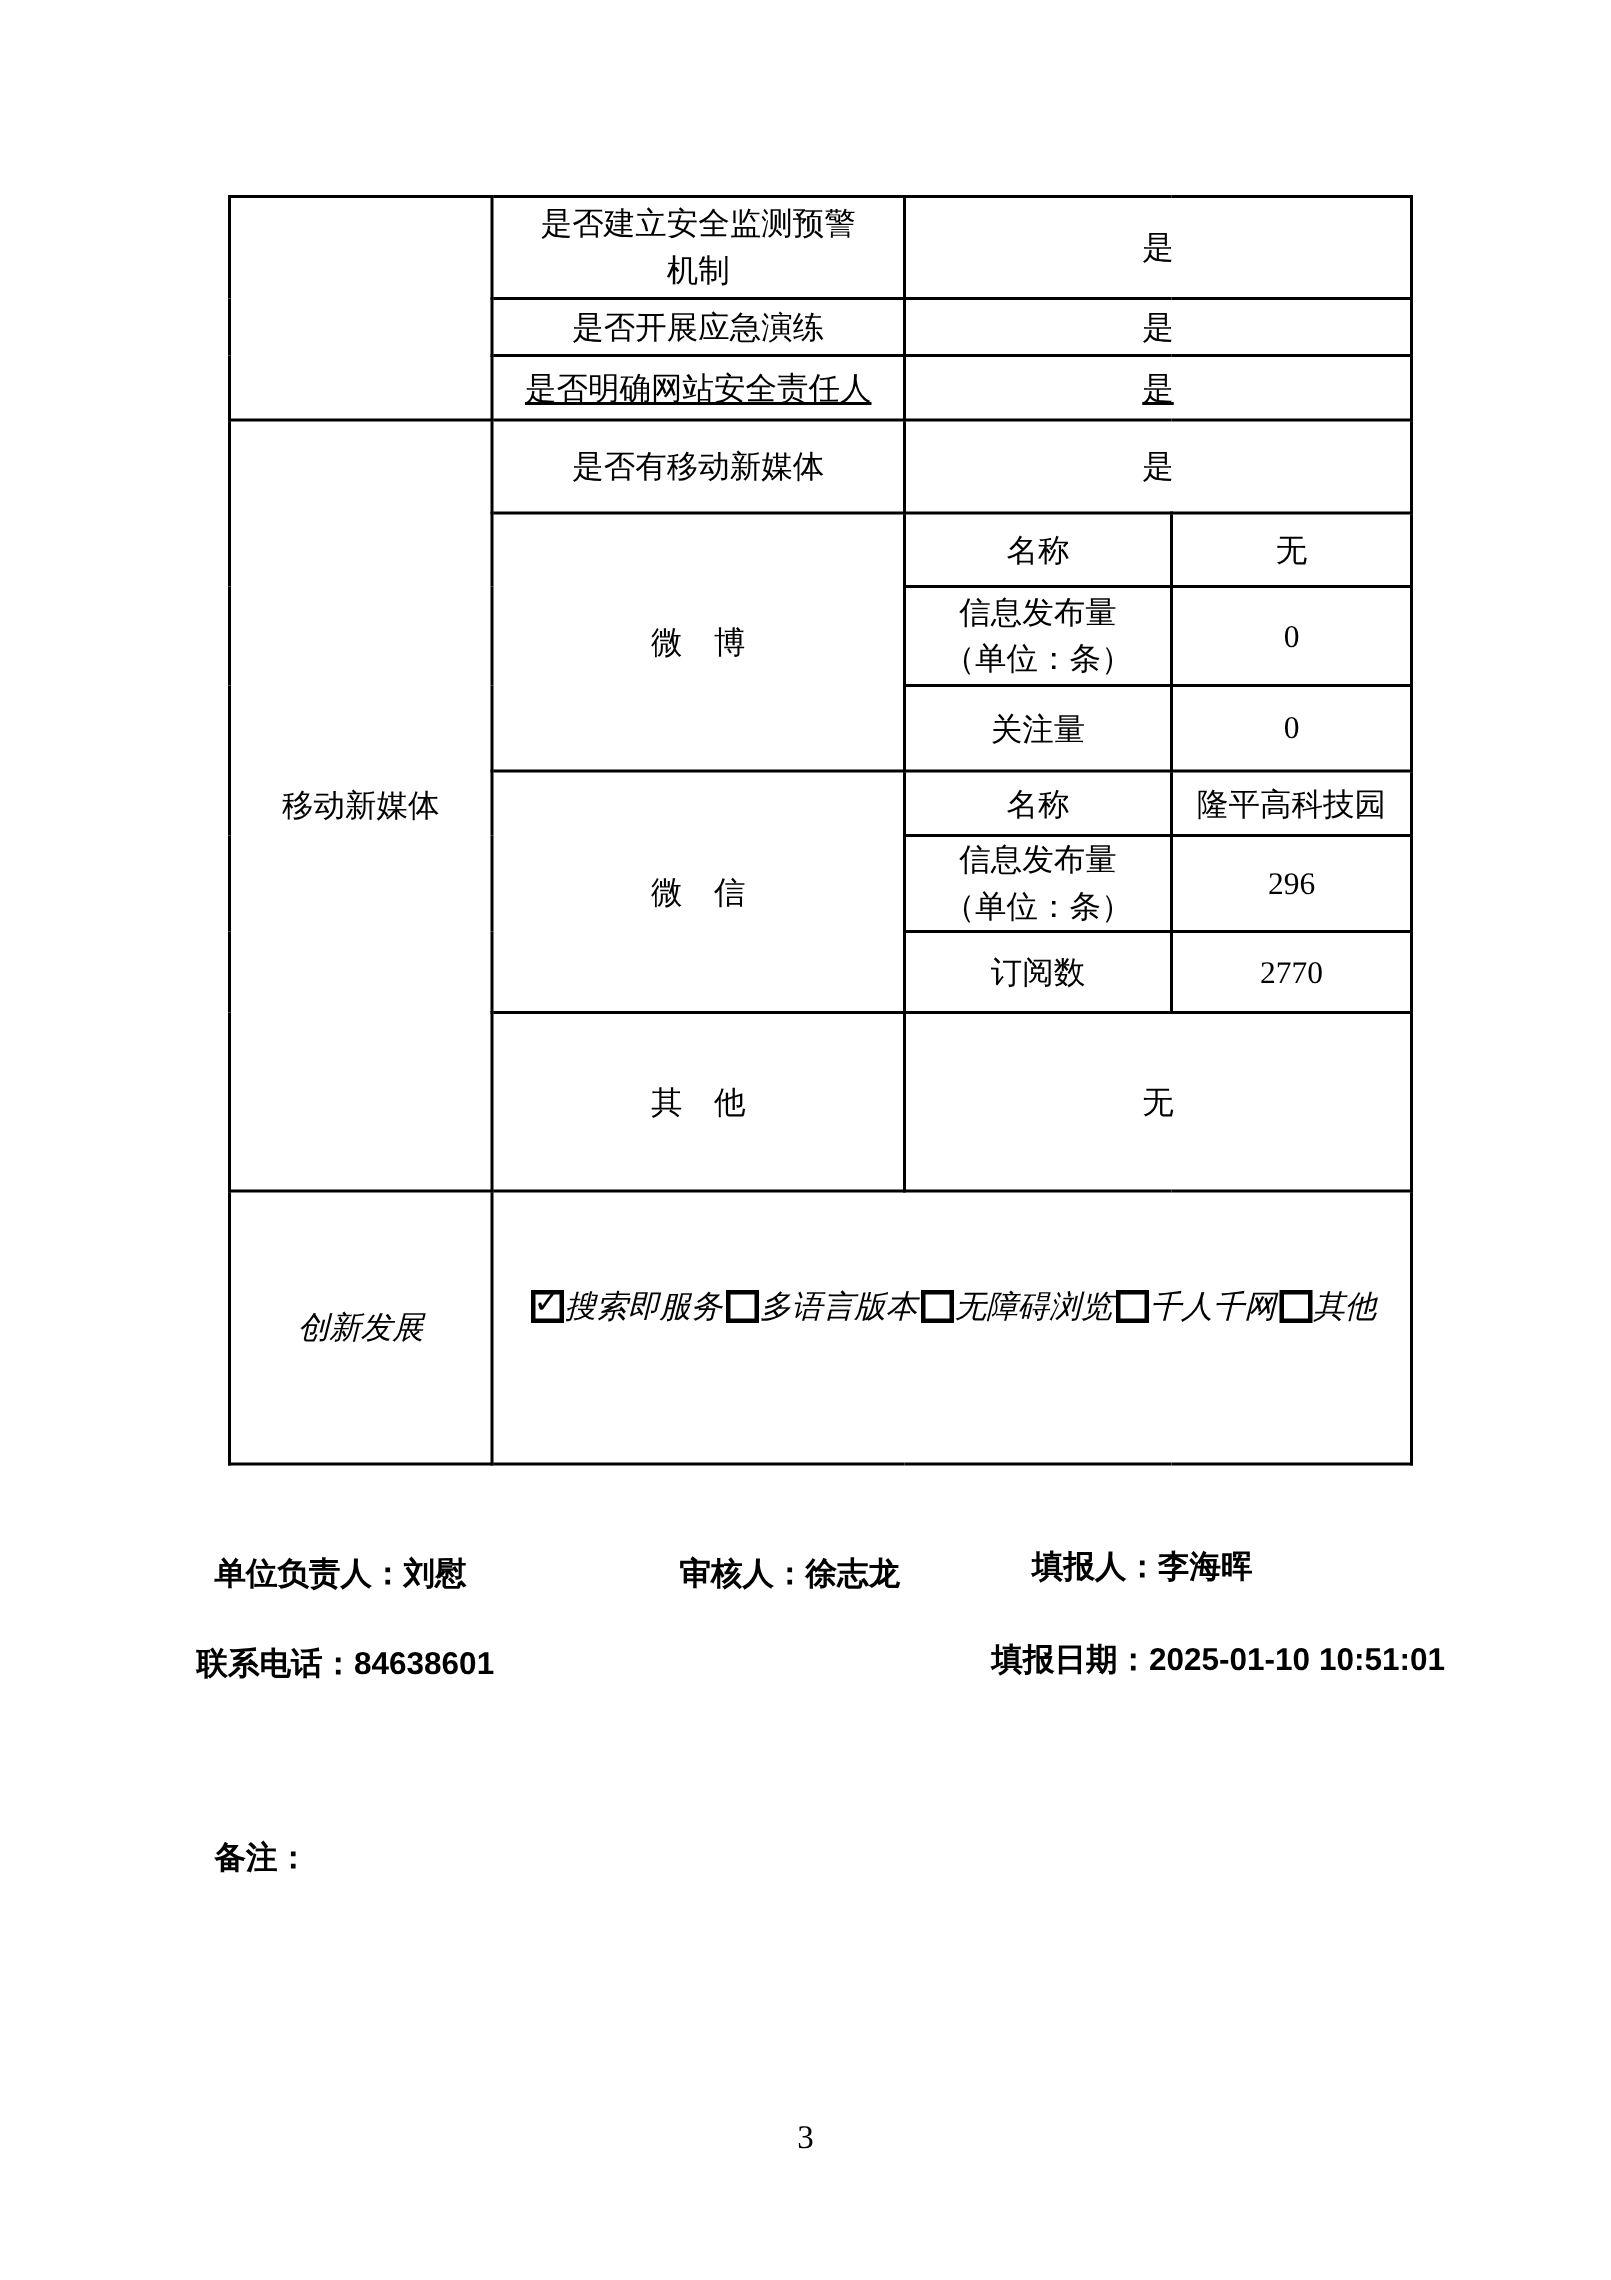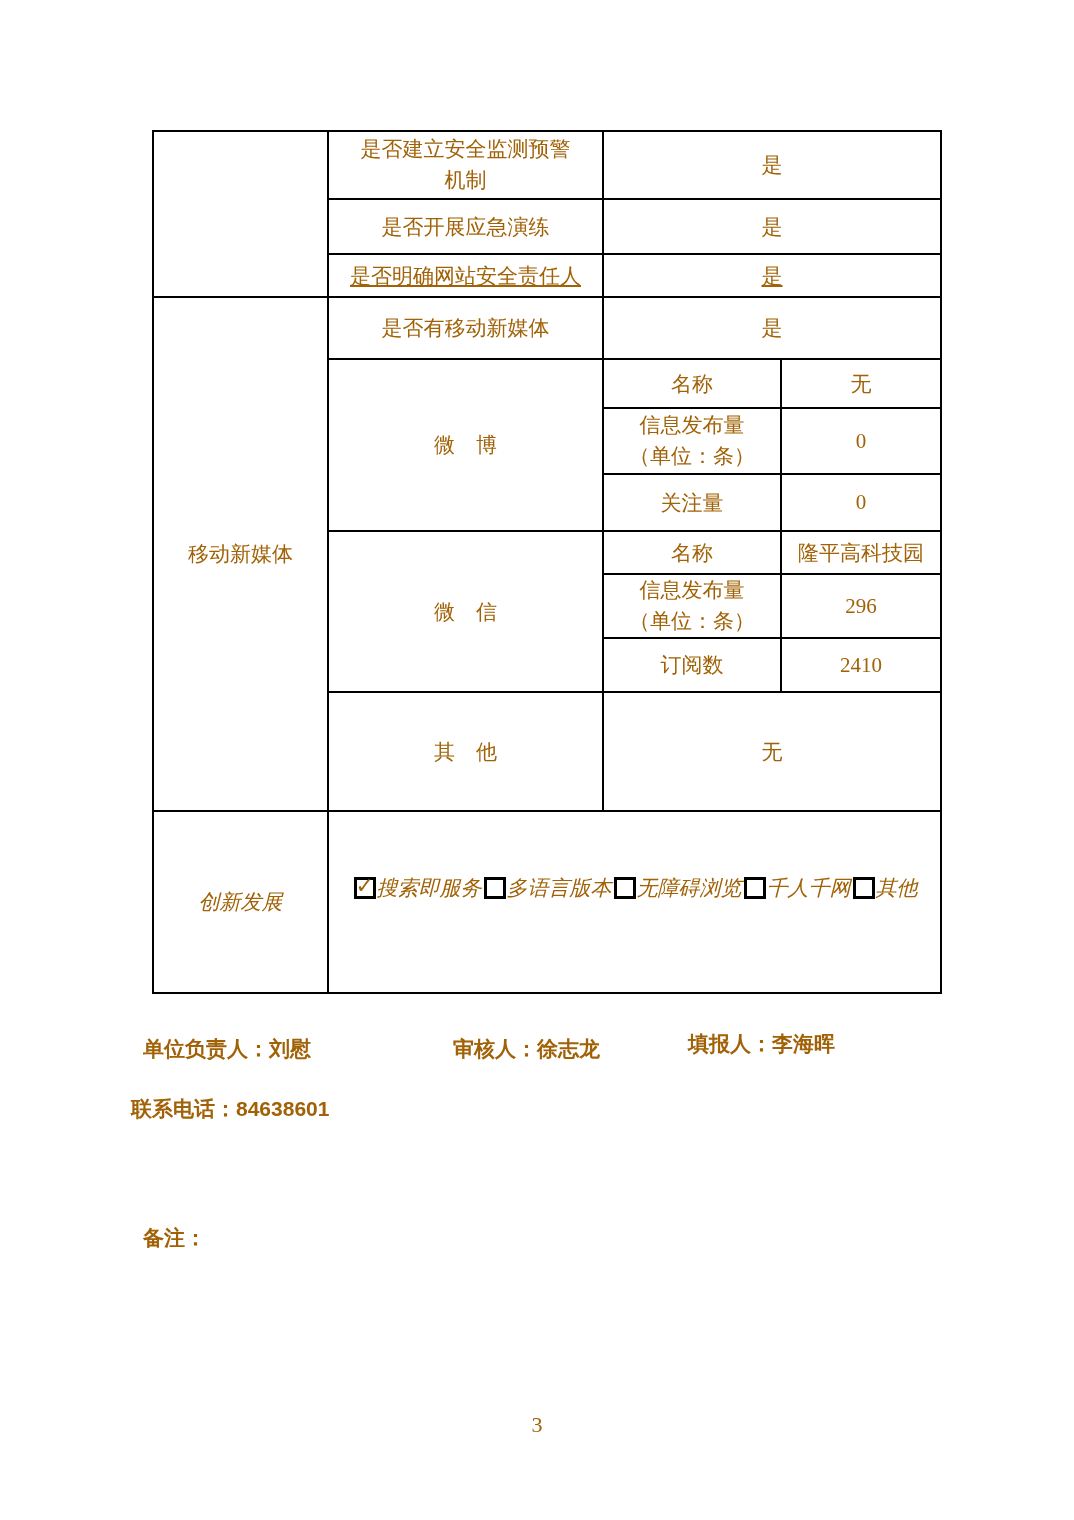--- a/index.html
+++ b/index.html
@@ -2,42 +2,42 @@
 <html><head>
 <meta charset="utf-8">
 <style>
   html, body { margin: 0; padding: 0; background: #888; }
   .page {
     position: relative;
     width: 1074px;
     height: 1520px;
     margin: 0 auto;
     background: #ffffff;
-    color: #a16207;
+    color: #000000;
     font-family: "Liberation Serif", "DejaVu Serif", serif;
   }
   table.report {
     position: absolute;
     left: 152px;
     top: 130px;
     width: 788px;
     border-collapse: collapse;
     table-layout: fixed;
   }
   table.report td {
     border: 2px solid #000000;
     text-align: center;
     vertical-align: middle;
     font-size: 21px;
     padding: 0;
     overflow: hidden;
   }
   .two-line div { line-height: 31px; }
   tr.r1  { height: 68px; }
-  tr.r2  { height: 55px; }
+  tr.r2  { height: 38px; }
   tr.r3  { height: 43px; text-decoration: underline; }
   tr.r4  { height: 62px; }
   tr.r5  { height: 49px; }
   tr.r6  { height: 66px; }
   tr.r7  { height: 57px; }
   tr.r8  { height: 43px; }
   tr.r9  { height: 60px; }
   tr.r10 { height: 54px; }
   tr.r11 { height: 119px; }
   tr.r12 { height: 182px; font-style: italic; }
@@ -144,21 +144,21 @@
       </tr>
       <tr class="r9">
         <td class="two-line">
           <div>信息发布量</div>
           <div>（单位：条）</div>
         </td>
         <td>296</td>
       </tr>
       <tr class="r10">
         <td>订阅数</td>
-        <td>2410</td>
+        <td>2770</td>
       </tr>
       <tr class="r11">
         <td>其　他</td>
         <td colspan="2">无</td>
       </tr>
 
       <tr class="r12">
         <td>创新发展</td>
         <td colspan="3">
           <span class="cb-line">
@@ -167,17 +167,18 @@
         </td>
       </tr>
     </tbody>
   </table>
 
   <div class="footer-item" style="left:143px; top:1035px;">单位负责人：刘慰</div>
   <div class="footer-item" style="left:453px; top:1035px;">审核人：徐志龙</div>
   <div class="footer-item" style="left:688px; top:1030px;">填报人：李海晖</div>
 
   <div class="footer-item" style="left:131px; top:1095px;">联系电话：84638601</div>
+  <div class="footer-item" style="left:661px; top:1092px;">填报日期：2025-01-10 10:51:01</div>
 
   <div class="footer-item" style="left:143px; top:1224px;">备注：</div>
 
   <div class="page-number">3</div>
 </div>
 
 </body></html>

